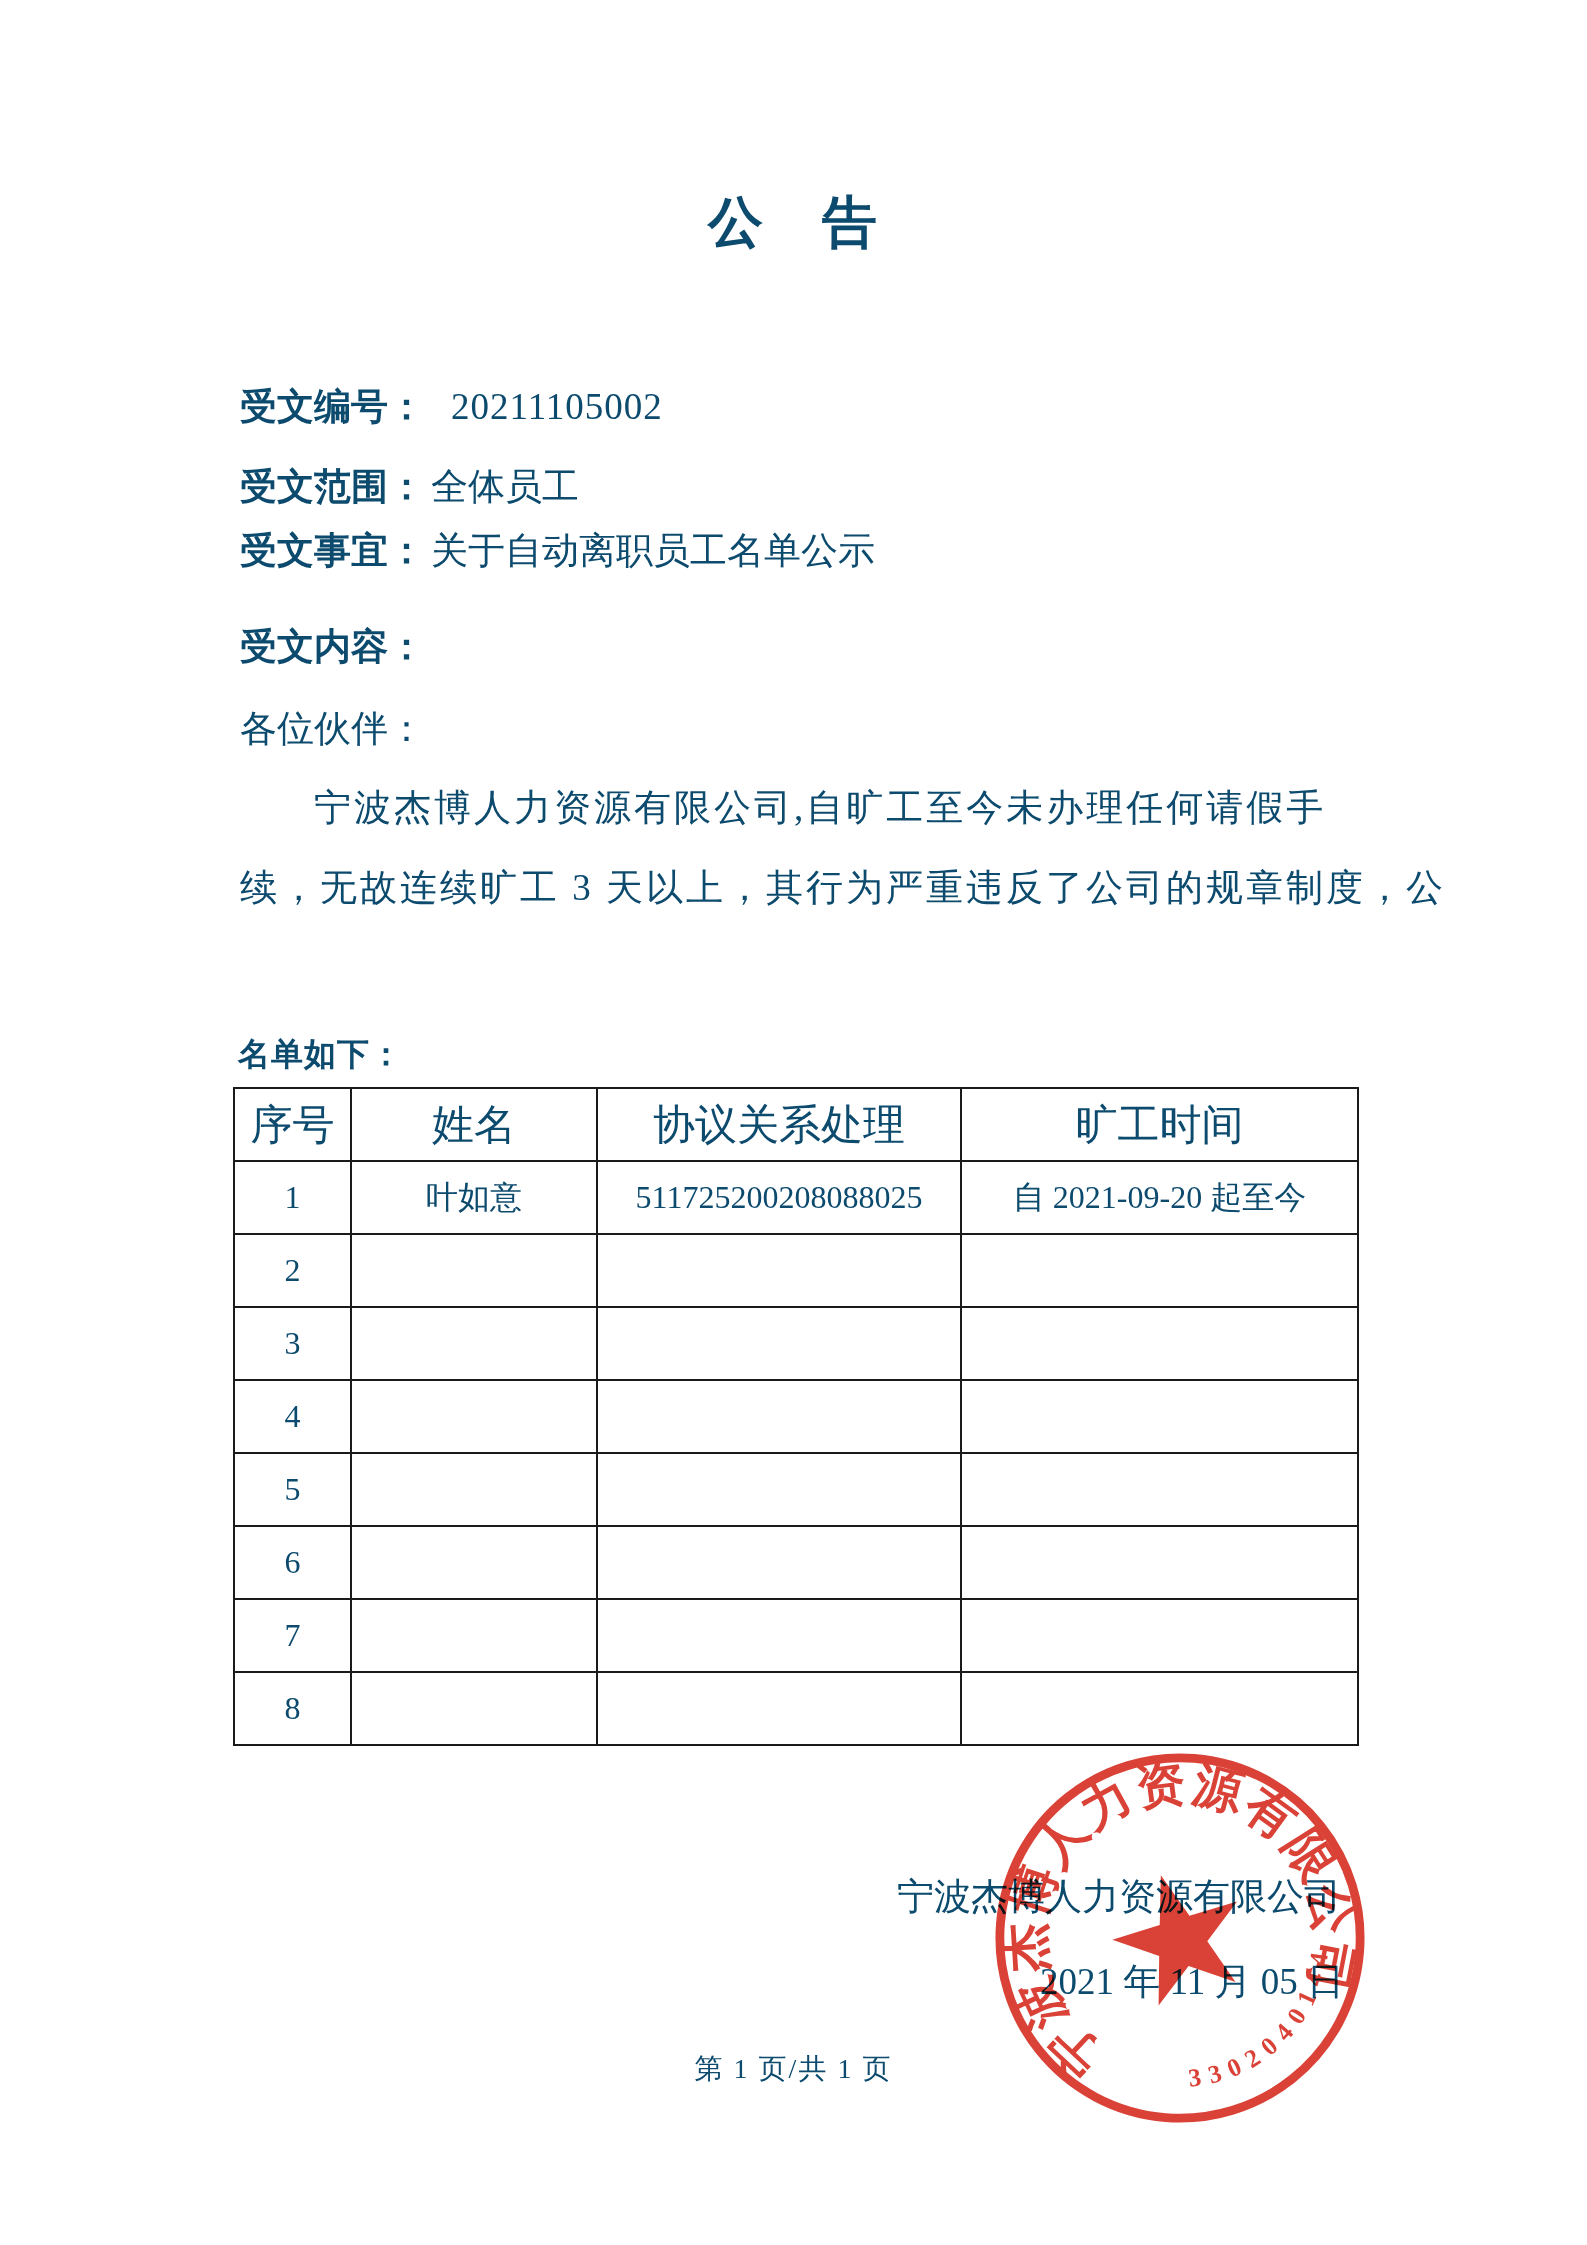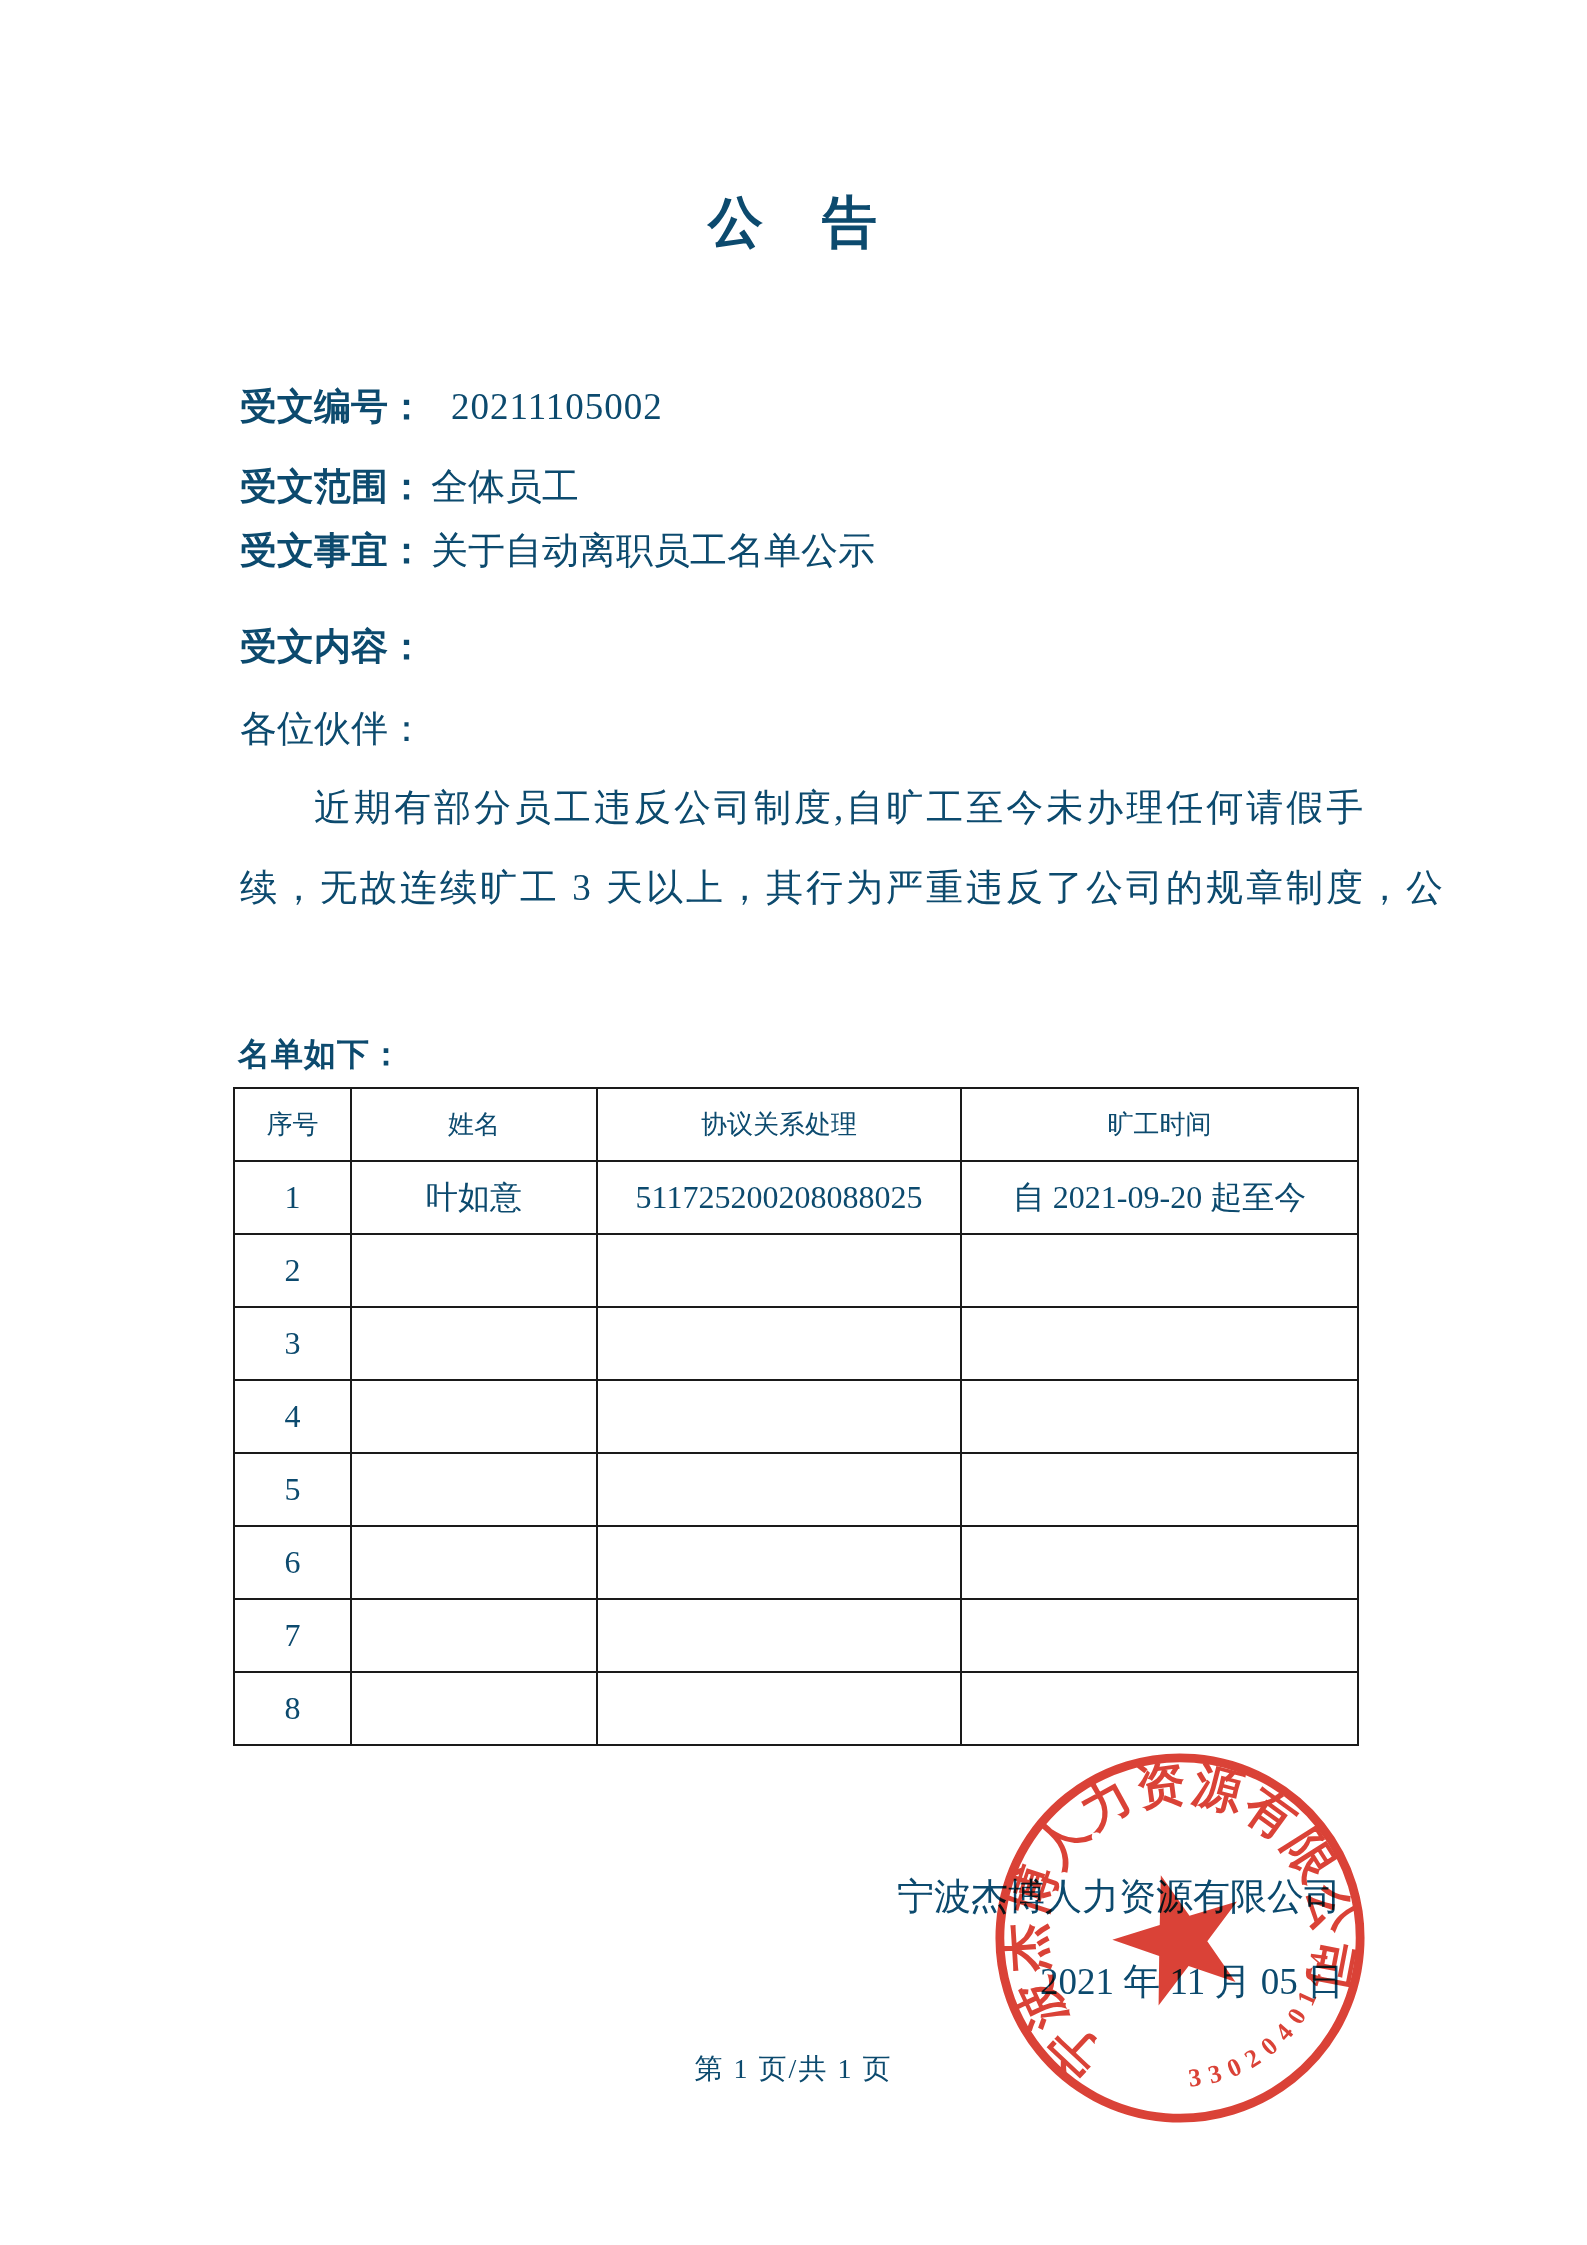--- a/index.html
+++ b/index.html
@@ -40,21 +40,21 @@
   table.roster td,table.roster th{
     border:2px solid #1a1a1a;
     height:71px;
     font-weight:normal;
     text-align:center;
     font-size:32px;
     padding:0;
     vertical-align:middle;
     overflow:hidden;
   }
-  table.roster th{font-size:26px;}
+  table.roster th{font-size:42px;}
   td.cell-top{vertical-align:top;padding-top:6px;font-size:33px;}
   td.cell-id{letter-spacing:0;}
   td.cell-time{font-weight:bold;font-size:33px;padding-top:16px;}
   td.cell-no{font-size:31px;}
   .signature-company{
     top:1872px;left:897px;width:436px;
     font-size:37px;text-align:right;white-space:nowrap;
   }
   .signature-date{
     top:1957px;left:1040px;width:295px;
@@ -94,21 +94,21 @@
   </div>
   <div class="abs field-line" style="top:530px">
     <span class="field-label">受文事宜：</span><span class="field-value">关于自动离职员工名单公示</span>
   </div>
   <div class="abs field-line" style="top:626px">
     <span class="field-label">受文内容：</span><span class="field-value"></span>
   </div>
 
   <div class="abs salutation">各位伙伴：</div>
 
-  <div class="abs para-line indent" style="top:786px">近期有部分员工违反公司制度,自旷工至今未办理任何请假手</div>
+  <div class="abs para-line indent" style="top:786px">宁波杰博人力资源有限公司,自旷工至今未办理任何请假手</div>
   <div class="abs para-line" style="top:866px">续，无故连续旷工 3 天以上，其行为严重违反了公司的规章制度，公</div>
 
   <div class="abs list-label">名单如下：</div>
 
   <table class="roster">
     <colgroup>
       <col style="width:117px">
         <col style="width:246px">
         <col style="width:364px">
         <col style="width:397px">

